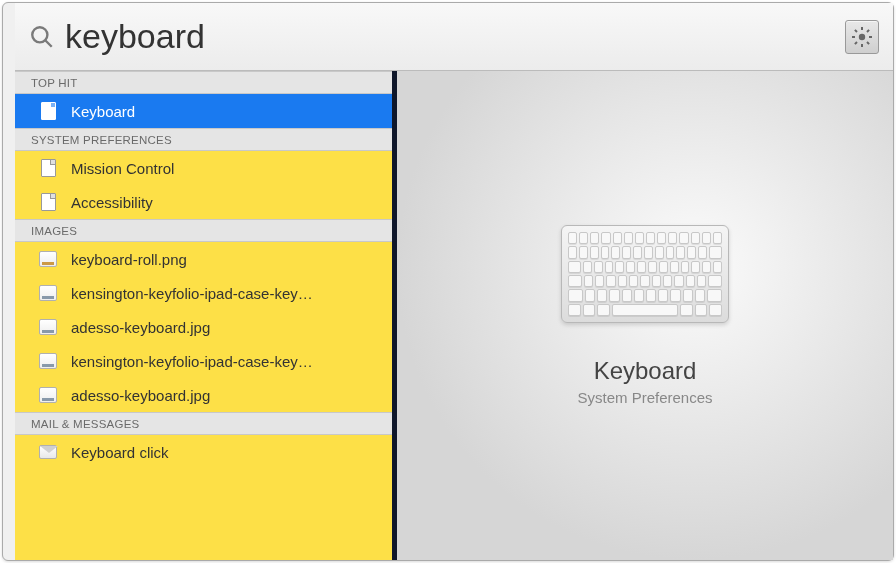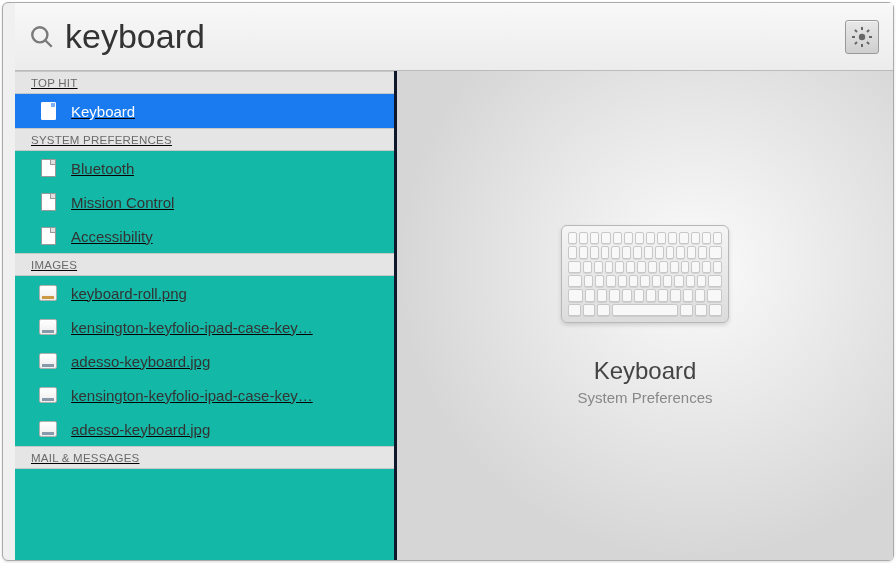--- a/index.html
+++ b/index.html
@@ -24,21 +24,21 @@
 }
 .pref-icon {
   width: 34px; height: 34px; border: 1px solid #999; border-radius: 3px;
   background: linear-gradient(#e8e8e8,#cfcfcf); display:flex; align-items:center; justify-content:center;
   box-shadow: inset 0 1px 0 rgba(255,255,255,.6);
 }
 .pref-icon svg { width: 24px; height: 24px; }
 
 
 .body { flex: 1; display: flex; overflow: hidden; }
-.results { width: 382px; flex: 0 0 382px; overflow-y: auto; background: #14b8a6; border-right: 3px solid #0f172a; text-decoration: underline; }
+.results { width: 382px; flex: 0 0 382px; overflow-y: auto; background: #fde047; border-right: 5px solid #0f172a; }
 .preview { flex: 1; display:flex; flex-direction:column; align-items:center; justify-content:center;
   background: radial-gradient(ellipse 60% 60% at 60% 40%, #fbfbfb, #d6d6d6); }
 
 
 .section-header {
   font-size: 11.5px; color: #6a6a6a; letter-spacing: .02em;
   padding: 5px 16px 4px; background: #e5e5e5; border-top: 1px solid #c8c8c8; border-bottom: 1px solid #c8c8c8;
   text-transform: uppercase;
 }
 .result-row {
@@ -108,32 +108,26 @@
           <span class="icon">
             <span class="prefpane-icon"></span>
           </span>
           <span class="label">Keyboard</span>
         </div>
         <div class="section-header">SYSTEM PREFERENCES</div>
         <div class="result-row">
           <span class="icon">
             <span class="prefpane-icon"></span>
           </span>
-          <span class="label">Bluetooth</span>
+          <span class="label">Mission Control</span>
         </div>
         <div class="result-row">
           <span class="icon">
             <span class="prefpane-icon"></span>
           </span>
-          <span class="label">Mission Control</span>
-        </div>
-        <div class="result-row">
-          <span class="icon">
-            <span class="prefpane-icon"></span>
-          </span>
           <span class="label">Accessibility</span>
         </div>
         <div class="section-header">IMAGES</div>
         <div class="result-row">
           <span class="icon">
             <span class="img-icon"></span>
           </span>
           <span class="label">keyboard-roll.png</span>
         </div>
         <div class="result-row">
@@ -154,20 +148,26 @@
           </span>
           <span class="label">kensington-keyfolio-ipad-case-key…</span>
         </div>
         <div class="result-row">
           <span class="icon">
             <span class="img-icon jpeg"></span>
           </span>
           <span class="label">adesso-keyboard.jpg</span>
         </div>
         <div class="section-header">MAIL &amp; MESSAGES</div>
+        <div class="result-row">
+          <span class="icon">
+            <span class="mail-icon"></span>
+          </span>
+          <span class="label">Keyboard click</span>
+        </div>
       </div>
 
     <div class="preview">
       <div class="kb-graphic">
         <div class="kb-rows">
           <div class="kb-row fn">
               <span class="kb-key"></span>
               <span class="kb-key"></span>
               <span class="kb-key"></span>
               <span class="kb-key"></span>

